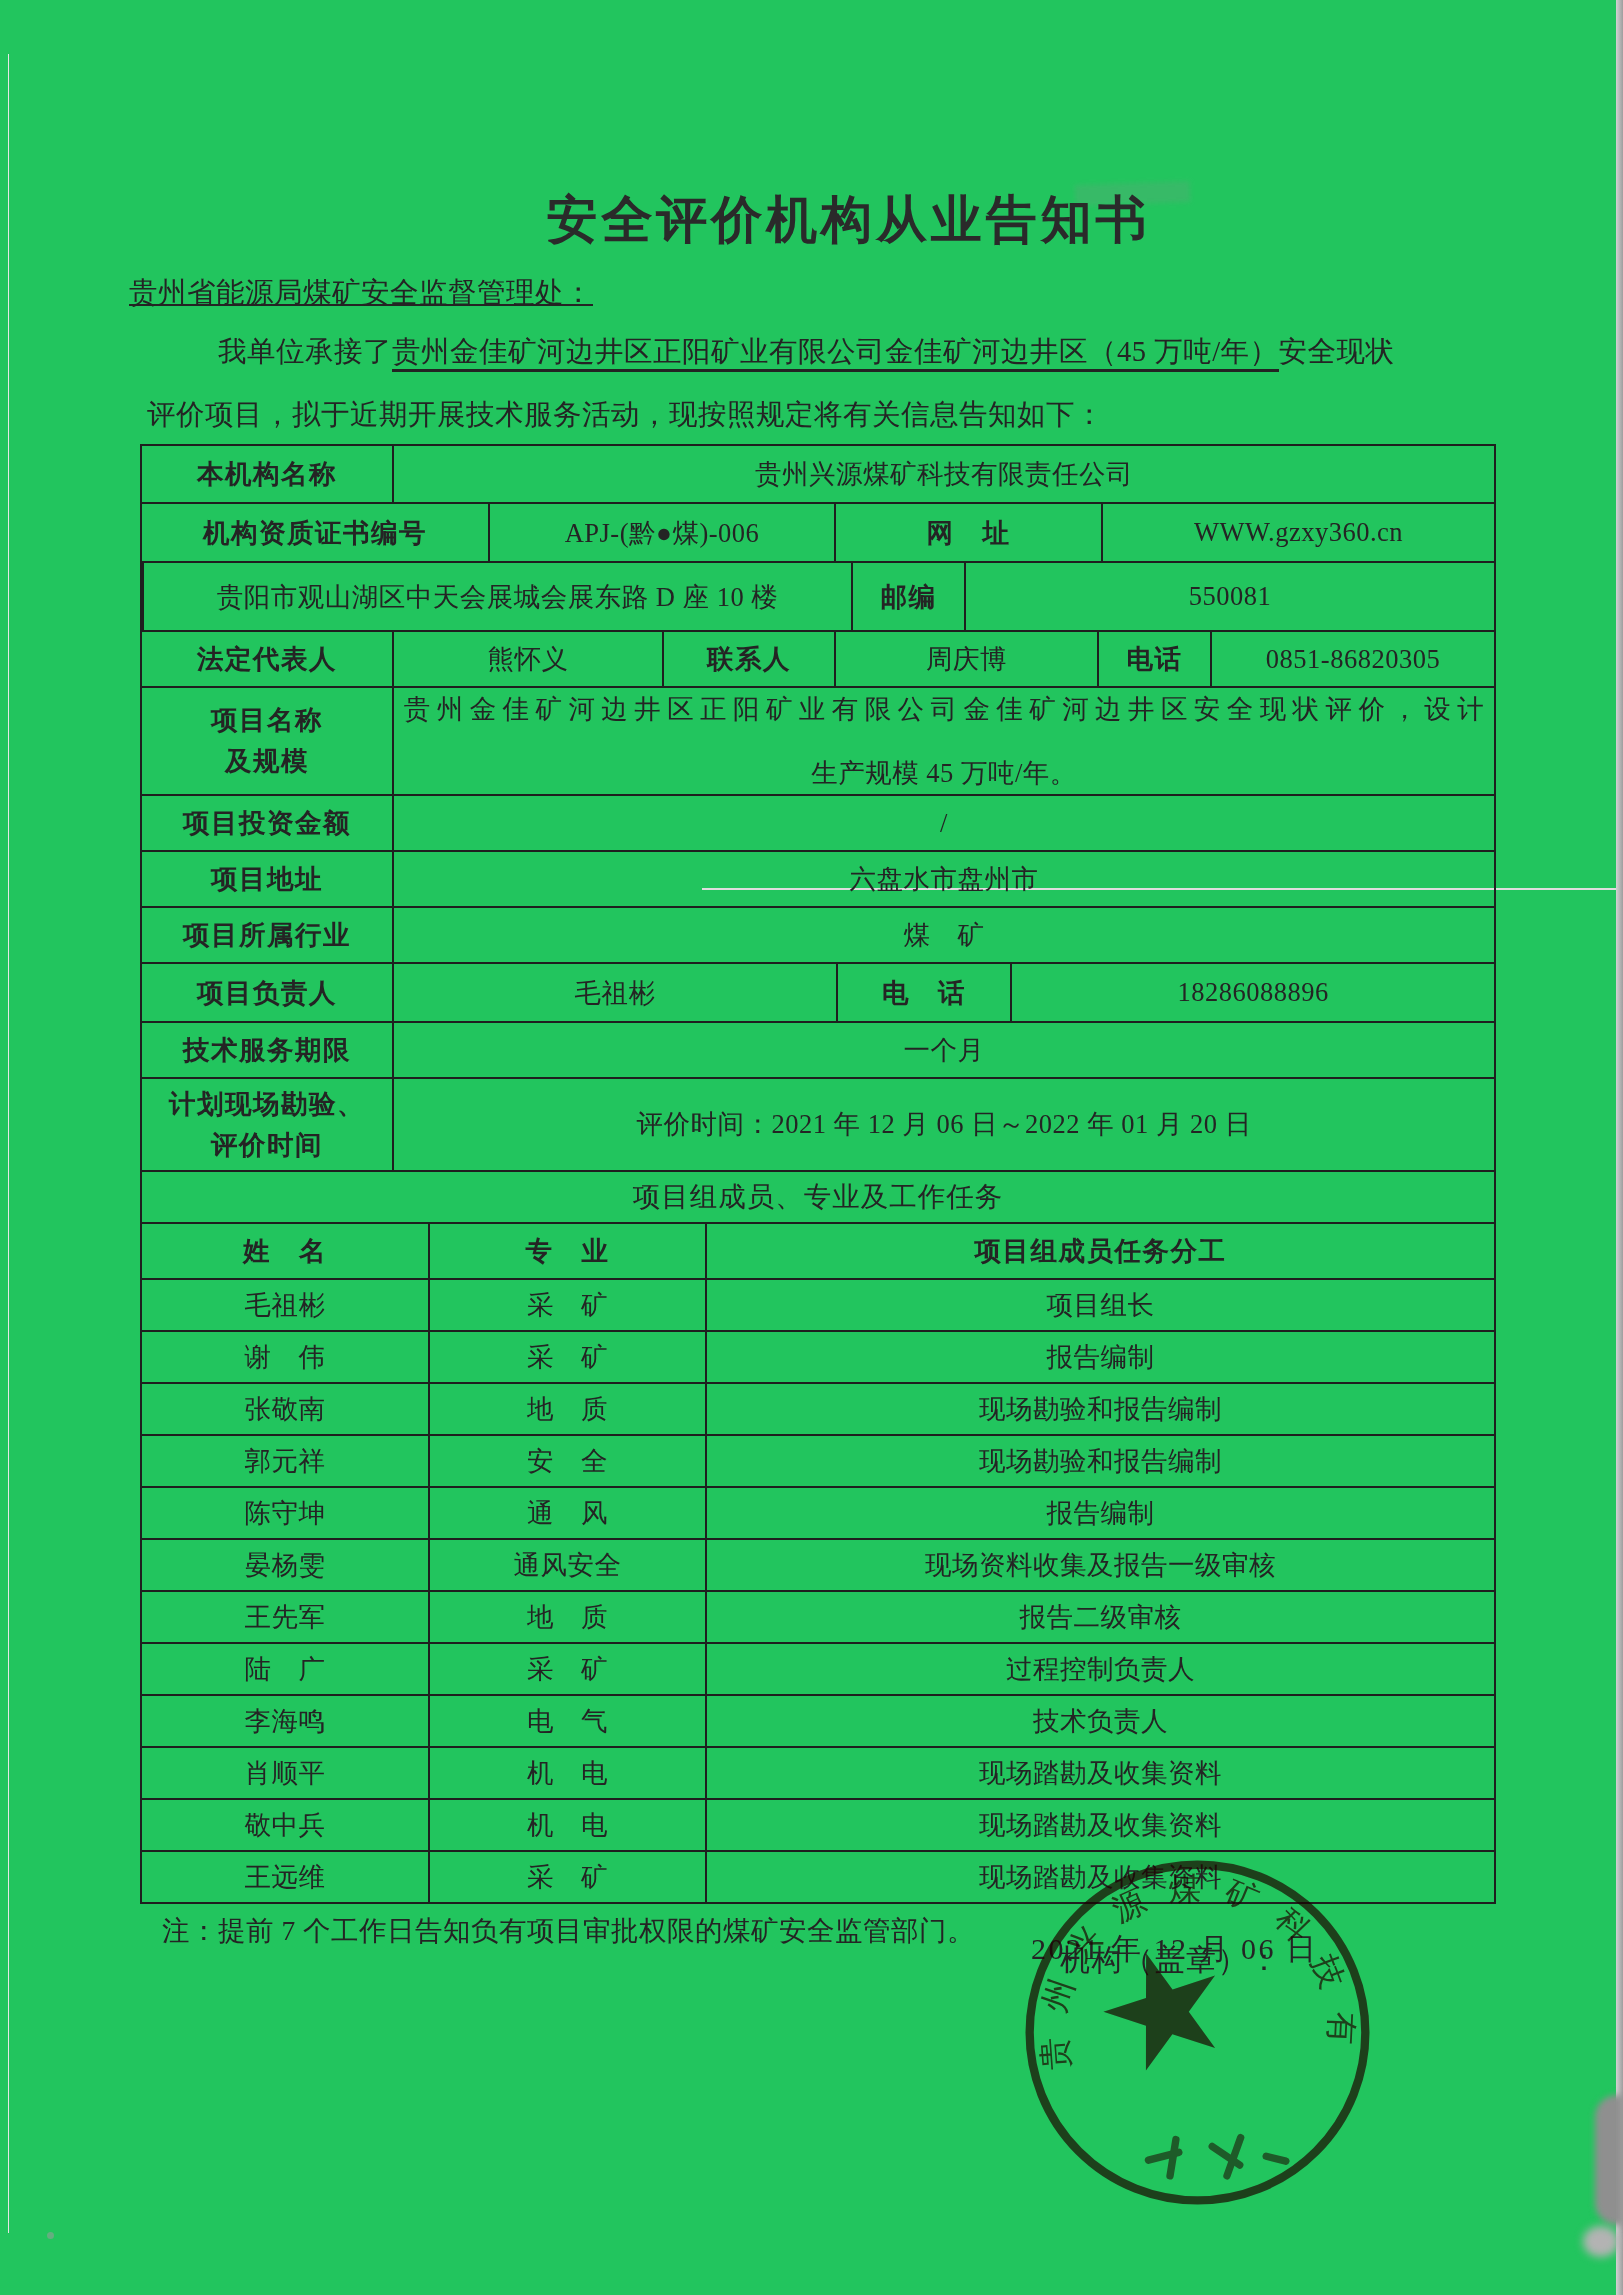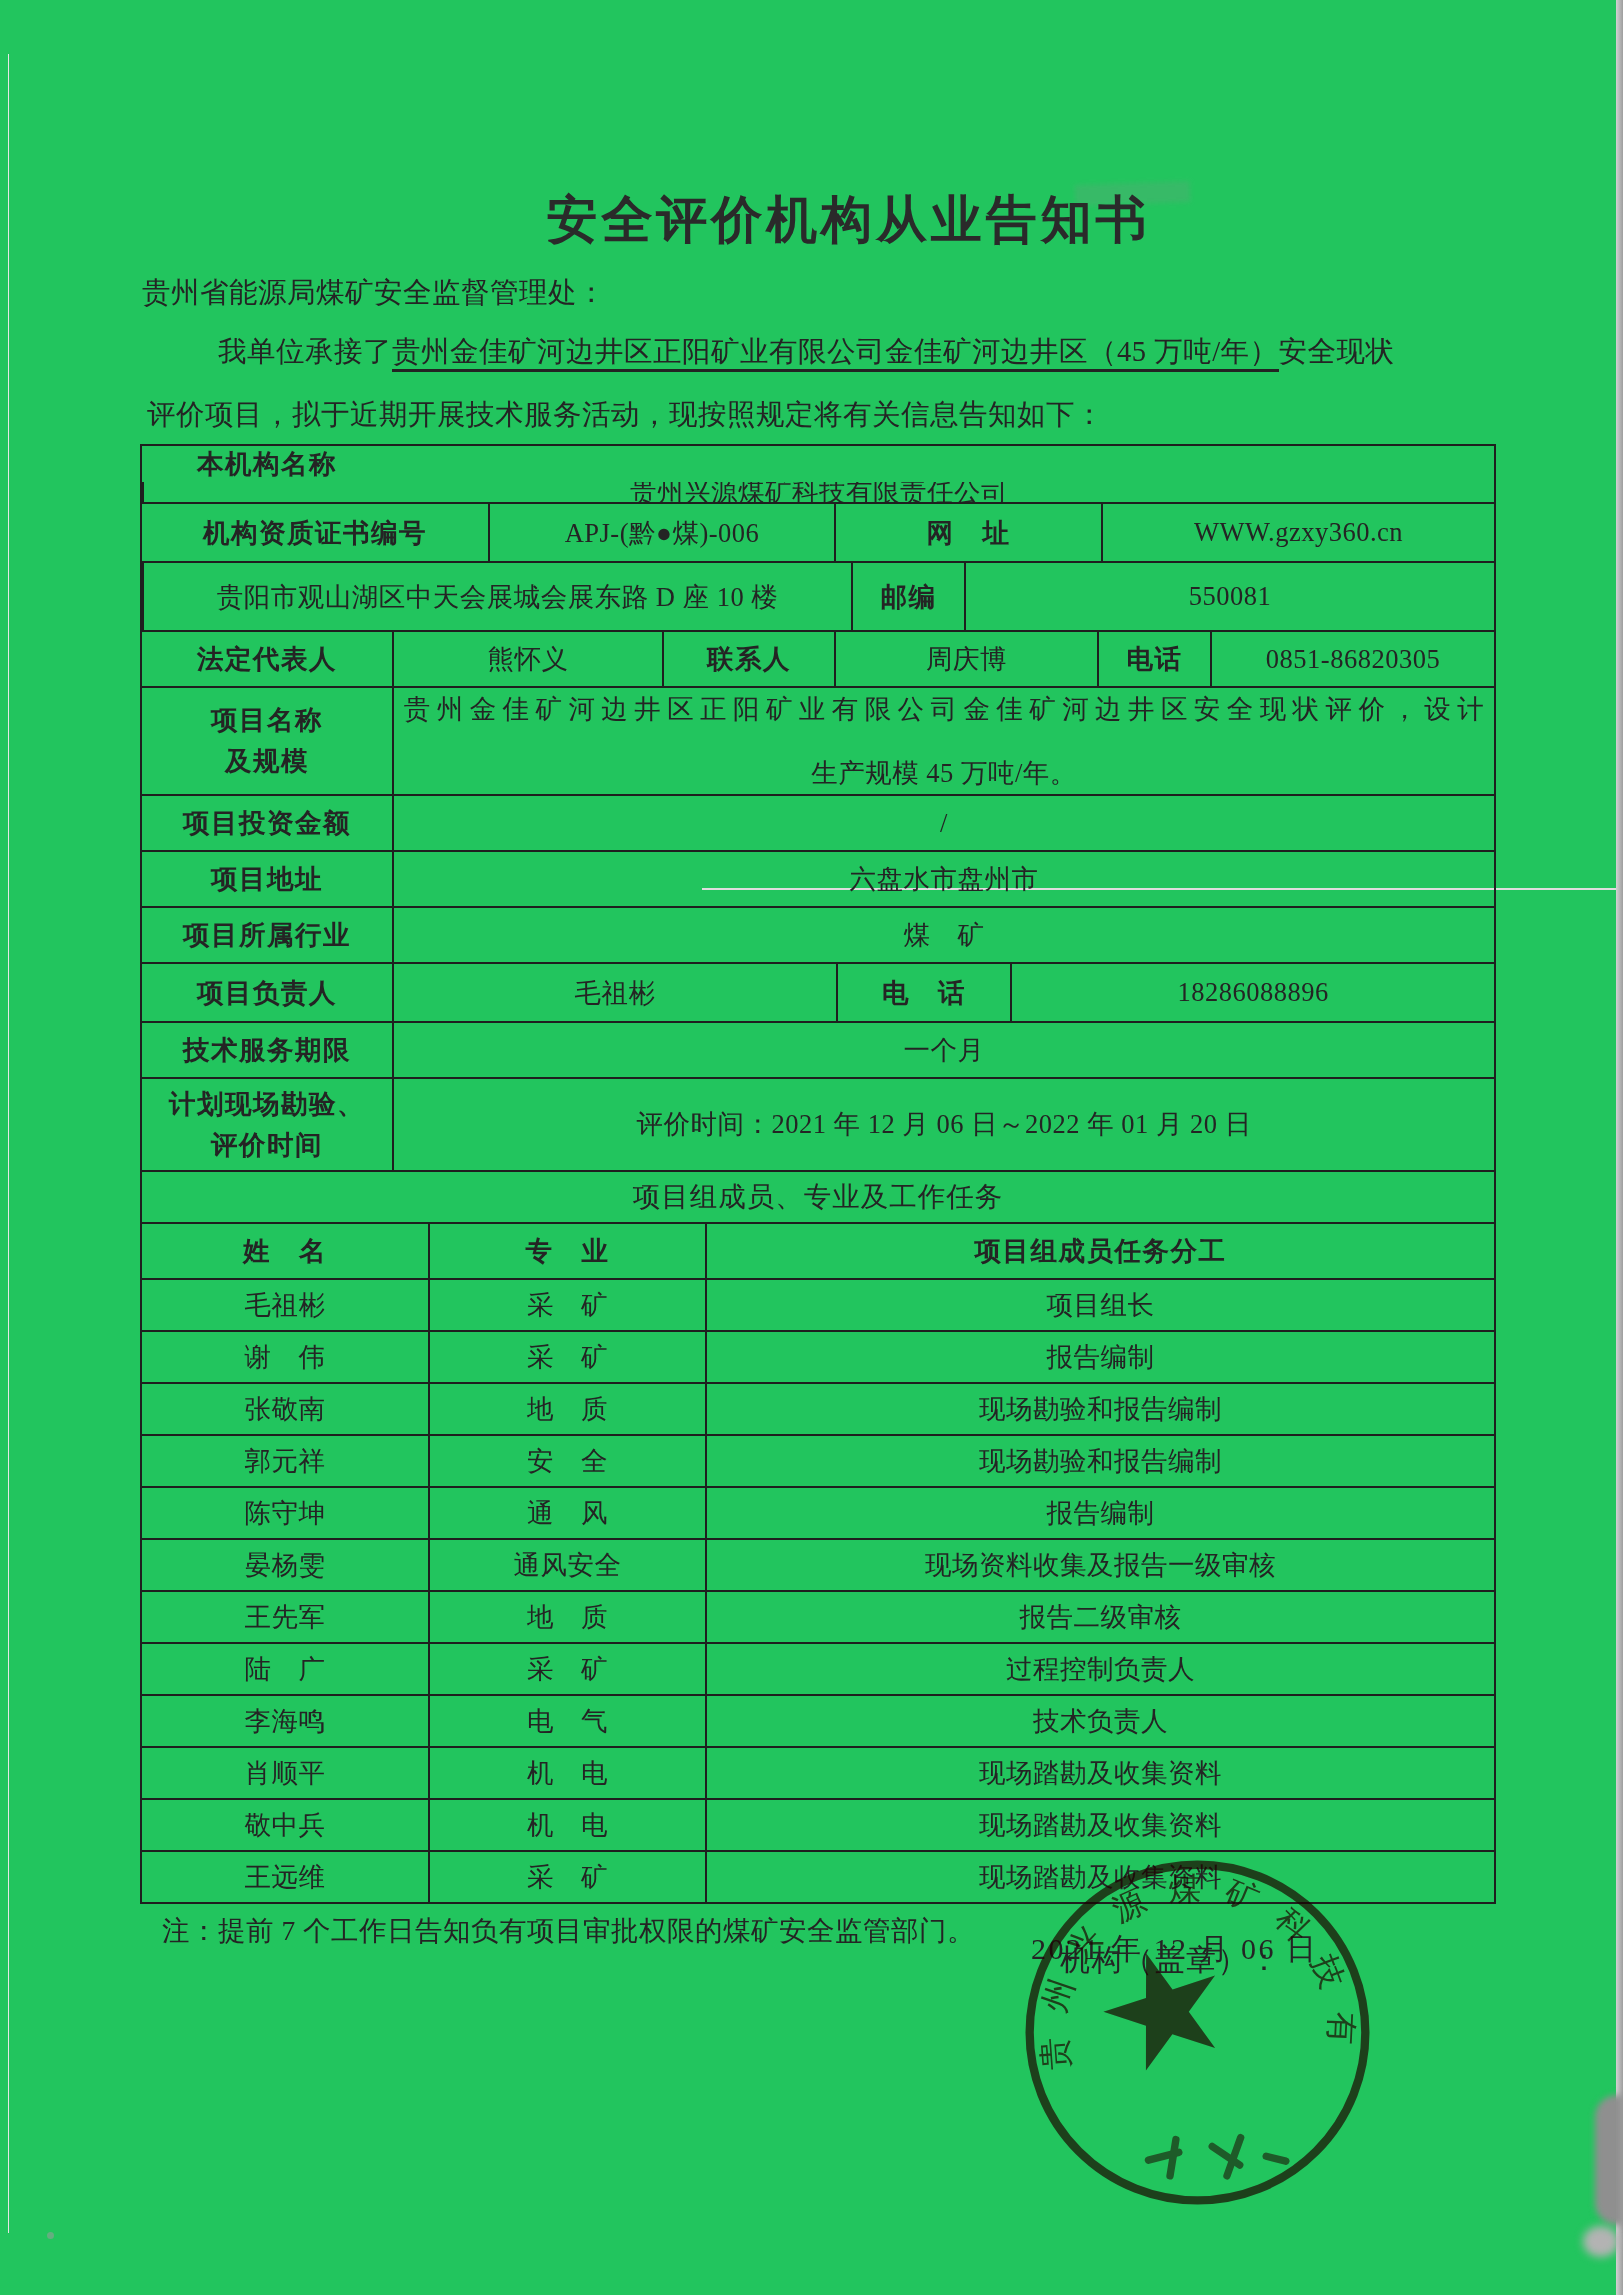--- a/index.html
+++ b/index.html
@@ -13,40 +13,40 @@
     overflow:hidden;
   }
   
   .doc-title{
     position:absolute;top:186px;left:0;width:100%;
     text-align:center;transform:translateX(37px);
     font-size:51px;font-weight:700;letter-spacing:3.9px;
     color:#2a2a2a;
   }
   .salutation{
-    position:absolute;top:274px;left:142px;
-    font-size:28.5px;letter-spacing:0.5px;
+    position:absolute;top:274px;left:129px;
+    font-size:28.5px;letter-spacing:0.5px;text-decoration:underline;
   }
   .intro{
     position:absolute;top:320px;left:147px;width:1350px;
     font-size:28.5px;line-height:63px;letter-spacing:0.5px;
     text-indent:71px;margin:0;
   }
   .uline{
     border-bottom:3.4px solid #232323;
     padding-bottom:2px;
   }
   
   .doc-table{
     position:absolute;left:140px;top:444px;width:1352px;
     border:2.9px solid #1f1f1f;
     background:transparent;
   }
   .tr{display:flex;box-sizing:border-box;border-top:2.5px solid #1f1f1f;}
-  .tr.first{border-top:none;flex-direction:column;}
+  .tr.first{border-top:none;}
   .td{
     box-sizing:border-box;
     border-left:2px solid #1f1f1f;
     display:flex;align-items:center;justify-content:center;
     font-size:26.5px;letter-spacing:0.5px;
     flex:0 0 auto;overflow:hidden;text-align:center;
   }
   .td.c1{border-left:none;}
   .td.grow{flex:1 1 auto;}
   .label{font-weight:700;letter-spacing:1.5px;}

